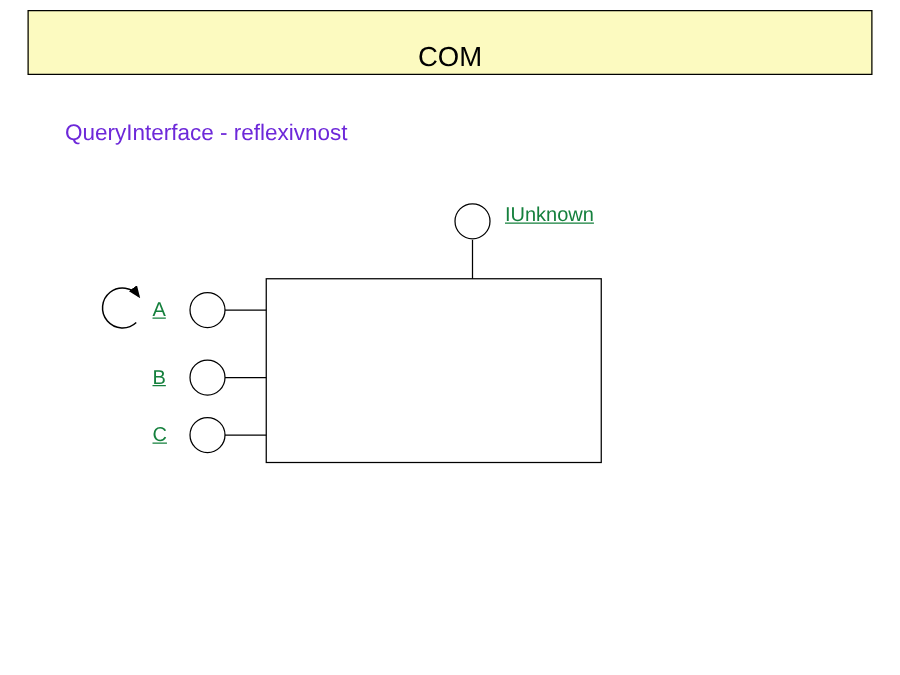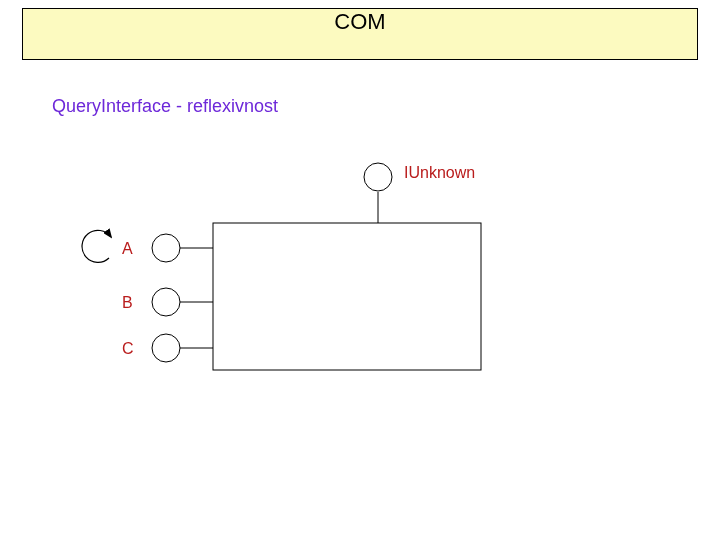--- a/index.html
+++ b/index.html
@@ -15,21 +15,21 @@
   .title-bar {
     position: absolute;
     left: 22px;
     top: 8px;
     width: 676px;
     height: 52px;
     background: #fcfac0;
     border: 1px solid #000;
     box-sizing: border-box;
     display: flex;
-    align-items: flex-start;
+    align-items: flex-end;
     justify-content: center;
     font-size: 22px;
     color: #000;
   }
   .subtitle {
     position: absolute;
     left: 52px;
     top: 96px;
     font-size: 18px;
     color: #6d28d9;
@@ -38,22 +38,23 @@
     position: absolute;
     left: 0;
     top: 0;
     width: 720px;
     height: 540px;
     pointer-events: none;
   }
   .label {
     position: absolute;
     font-size: 16px;
-    color: #b91c1c;
+    color: #15803d;
     pointer-events: none;
+    text-decoration: underline;
   }
 </style>
 </head>
 <body>
 
 <div class="title-bar">
   <span>COM</span>
 </div>
 
 <div class="subtitle">QueryInterface - reflexivnost</div>

